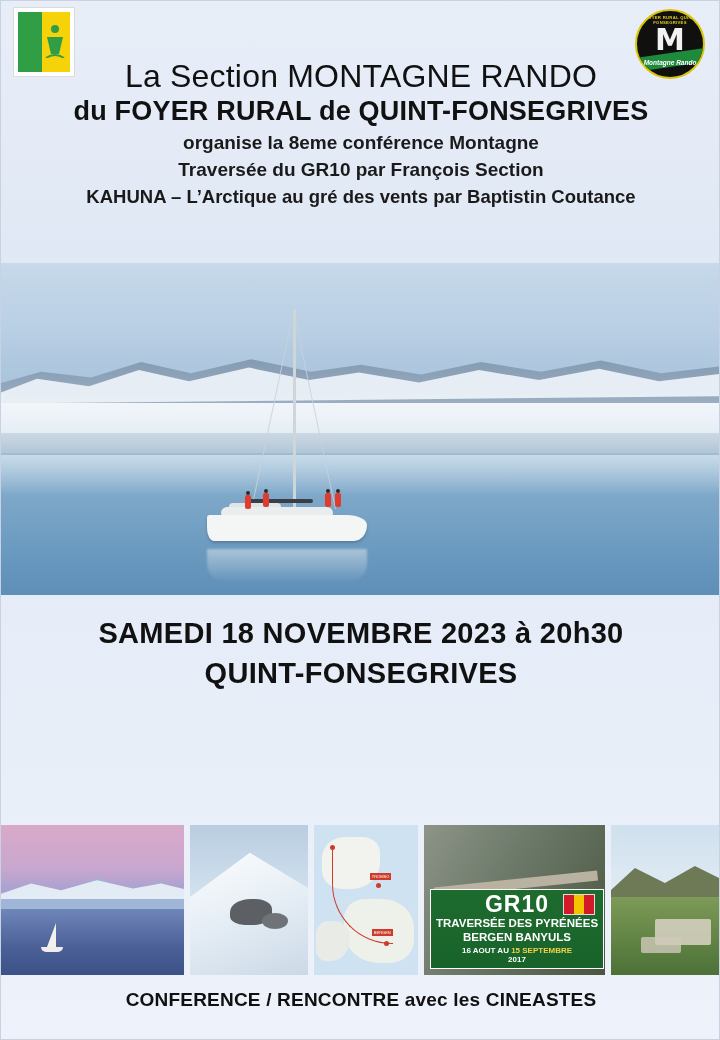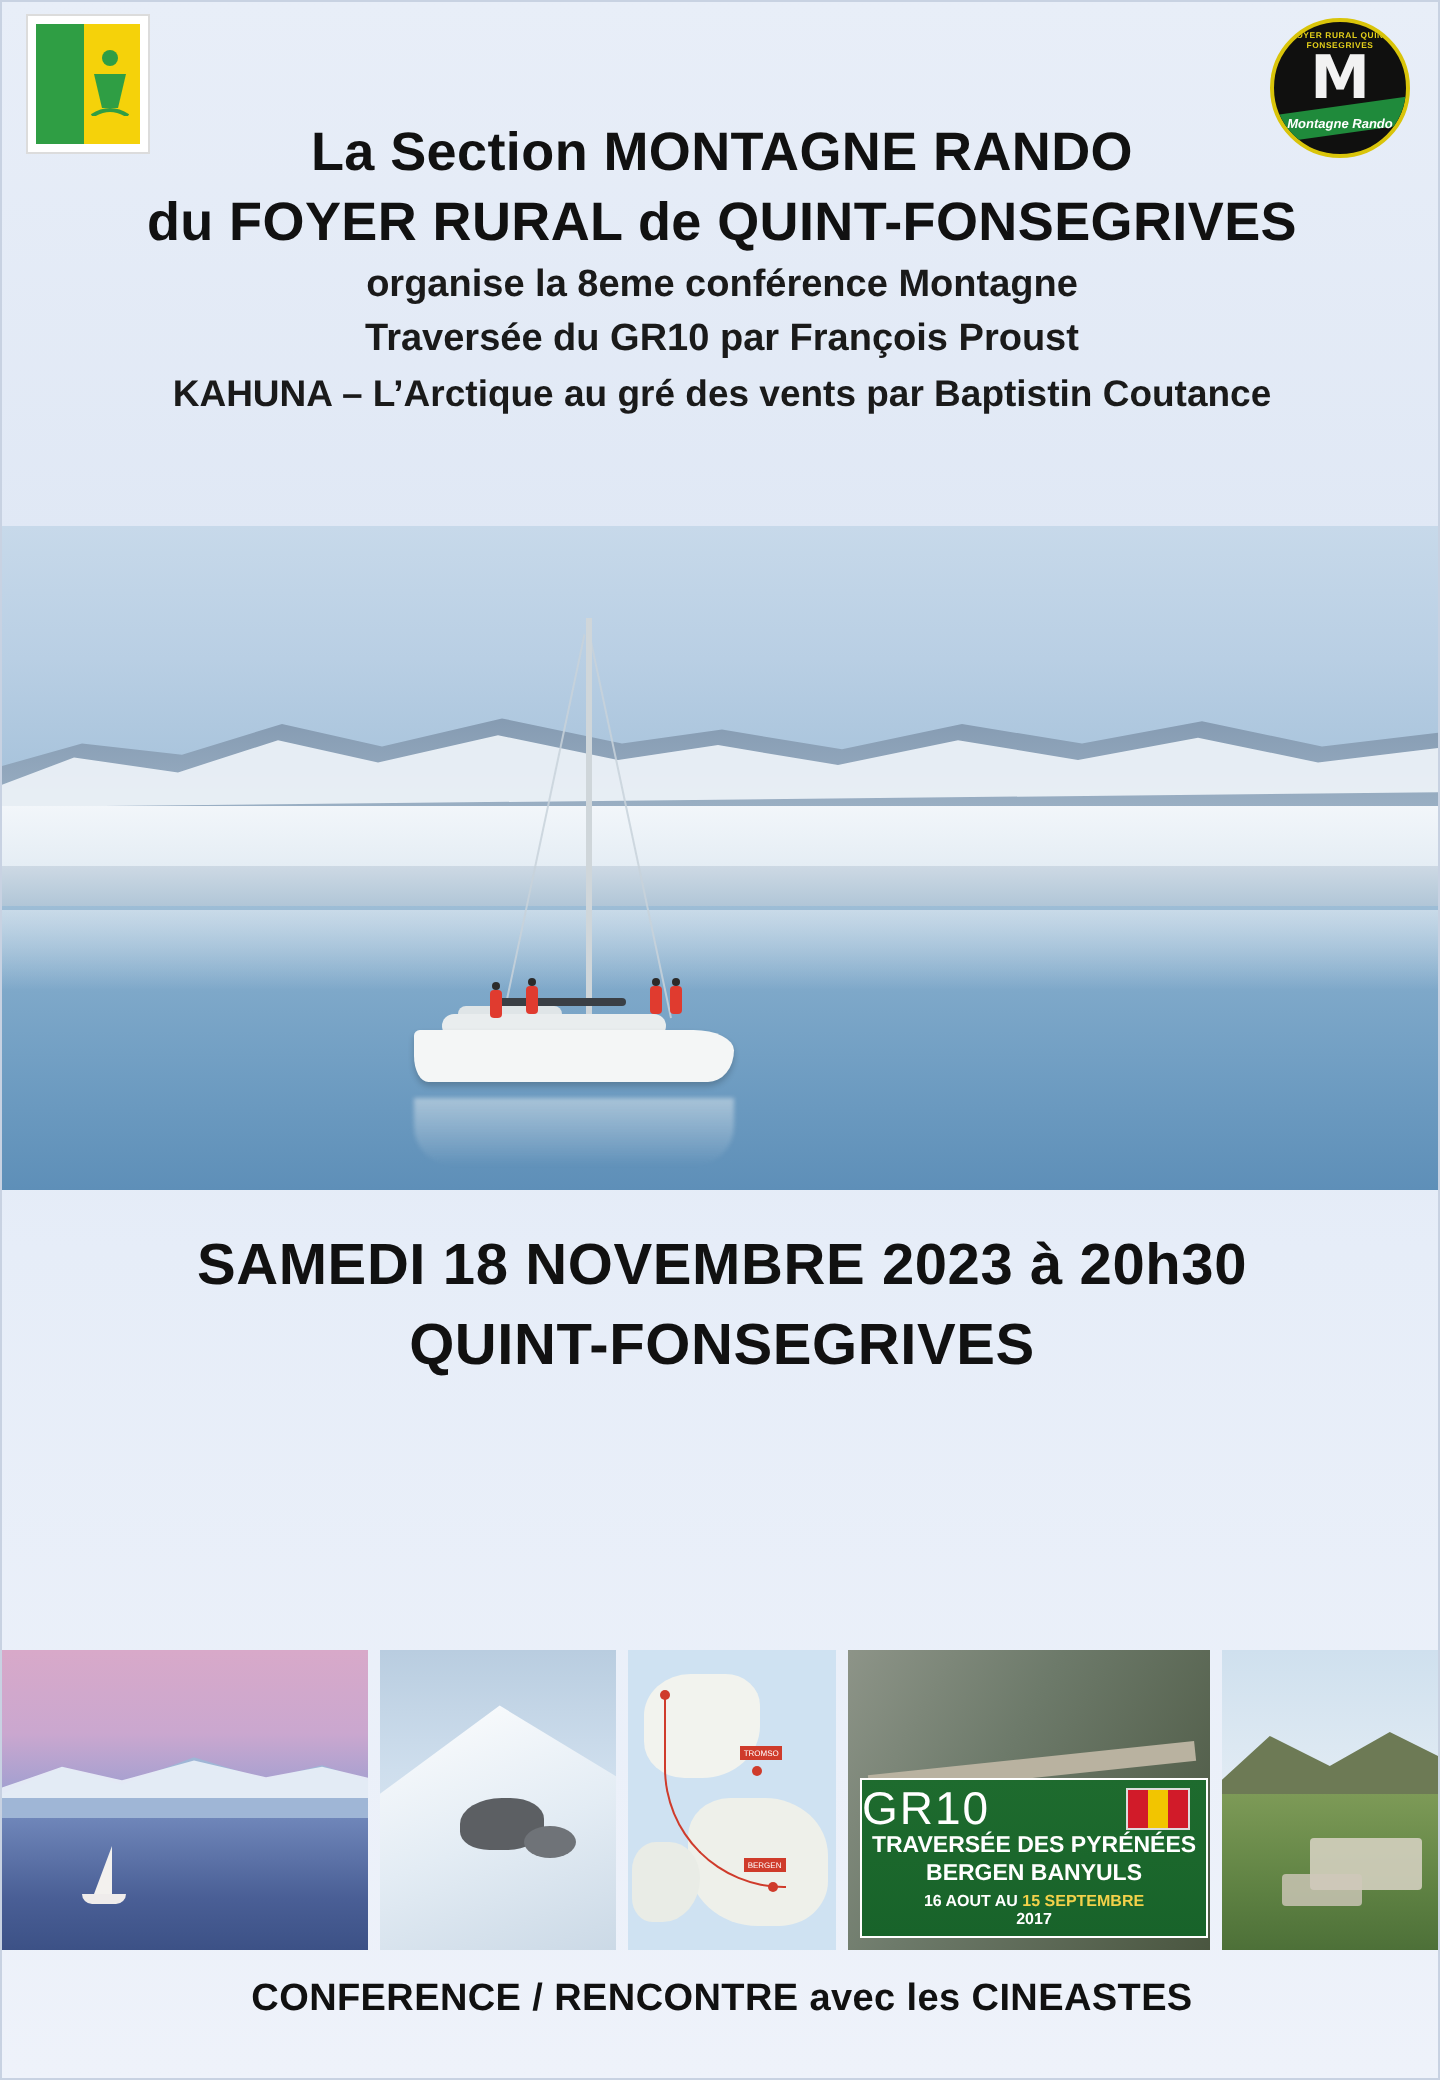--- a/index.html
+++ b/index.html
@@ -100,22 +100,22 @@
   
   .title-block {
     position: absolute;
     top: 58px;
     left: 0;
     width: 720px;
     text-align: center;
     color: #111111;
   }
   .title-1 {
-    font-size: 27px;
-    font-weight: bold;
+    font-size: 32px;
+    font-weight: normal;
     line-height: 34px;
     letter-spacing: .2px;
   }
   .title-2 {
     font-size: 27px;
     font-weight: bold;
     line-height: 36px;
     letter-spacing: .2px;
   }
   .subtitle {
@@ -338,21 +338,21 @@
   .t3 .land3c { position:absolute; left:2px; top:96px; width:34px; height:40px; background:#e9ece6; border-radius:35% 45% 55% 30%; }
   .t3 .route3 { position:absolute; left:18px; top:22px; width:60px; height:96px; border-left:1.5px solid #cf3b2b; border-bottom:1.5px solid #cf3b2b; border-radius:0 0 0 60px; }
   .t3 .pin3 { position:absolute; width:5px; height:5px; background:#cf3b2b; border-radius:50%; }
   .t3 .lbl3 { position:absolute; background:#cf3b2b; color:#fff; font-size:4px; padding:1px 2px; }
 
   
   .t4 .ph4 { position:absolute; inset:0; background: linear-gradient(180deg,#7f8a80 0%, #5d6b5c 40%, #46523f 100%); }
   .t4 .cliff4 { position:absolute; left:0; top:0; width:184px; height:150px; background: linear-gradient(120deg,#8d9488 0%, #6d7a6a 40%, #49553f 100%); }
   .t4 .path4 { position:absolute; left:10px; top:54px; width:164px; height:10px; background:#b9b2a0; transform: rotate(-6deg); }
   .t4 .banner4 { position:absolute; left:6px; top:64px; width:172px; height:78px; background: linear-gradient(180deg,#1e6b2e 0%, #18632a 100%); border:1px solid #ffffff; }
-  .t4 .gr10 { position:absolute; left:0; right:0; top:3px; text-align:left; color:#ffffff; font-weight:normal; font-size:23px; line-height:23px; letter-spacing:1px; }
+  .t4 .gr10 { position:absolute; left:0; right:0; top:3px; text-align:center; color:#ffffff; font-weight:bold; font-size:23px; line-height:23px; letter-spacing:1px; }
   .t4 .flag4 { position:absolute; right:8px; top:4px; width:30px; height:19px; background:#ffffff; border:1px solid #ddd; }
   .t4 .flag4 .fl-r { position:absolute; left:0; top:0; width:10px; height:19px; background:#d11b29;}
   .t4 .flag4 .fl-y { position:absolute; left:10px; top:0; width:10px; height:19px; background:#f2c500;}
   .t4 .flag4 .fl-r2 { position:absolute; left:20px; top:0; width:10px; height:19px; background:#d11b29;}
   .t4 .b-l1 { position:absolute; left:0; right:0; top:27px; text-align:center; color:#ffffff; font-weight:bold; font-size:11.5px; }
   .t4 .b-l2 { position:absolute; left:0; right:0; top:41px; text-align:center; color:#ffffff; font-weight:bold; font-size:11.5px; }
   .t4 .b-l3 { position:absolute; left:0; right:0; top:56px; text-align:center; color:#ffffff; font-weight:bold; font-size:8px; }
   .t4 .b-l3 em { color:#f2d14a; font-style:normal; }
   .t4 .b-l4 { position:absolute; left:0; right:0; top:65px; text-align:center; color:#ffffff; font-weight:bold; font-size:8px; }
 
@@ -397,21 +397,21 @@
     <div class="lr-text-top">FOYER RURAL QUINT FONSEGRIVES</div>
     <div class="lr-m">M</div>
     <div class="lr-band"></div>
     <div class="lr-text-bot">Montagne Rando</div>
   </div>
 
   <div class="title-block">
     <div class="title-1">La Section MONTAGNE RANDO</div>
     <div class="title-2">du FOYER RURAL de QUINT-FONSEGRIVES</div>
     <div class="subtitle">organise la 8eme conférence Montagne</div>
-    <div class="subtitle">Traversée du GR10 par François Proust</div>
+    <div class="subtitle">Traversée du GR10 par François Section</div>
     <div class="subtitle small">KAHUNA – L’Arctique au gré des vents par Baptistin Coutance</div>
   </div>
 
   <div class="hero">
     <div class="sky"></div>
     <div class="mtn-far"></div>
     <div class="snowcap"></div>
     <div class="glacier"></div>
     <div class="ice-shadow"></div>
     <div class="water"></div>

